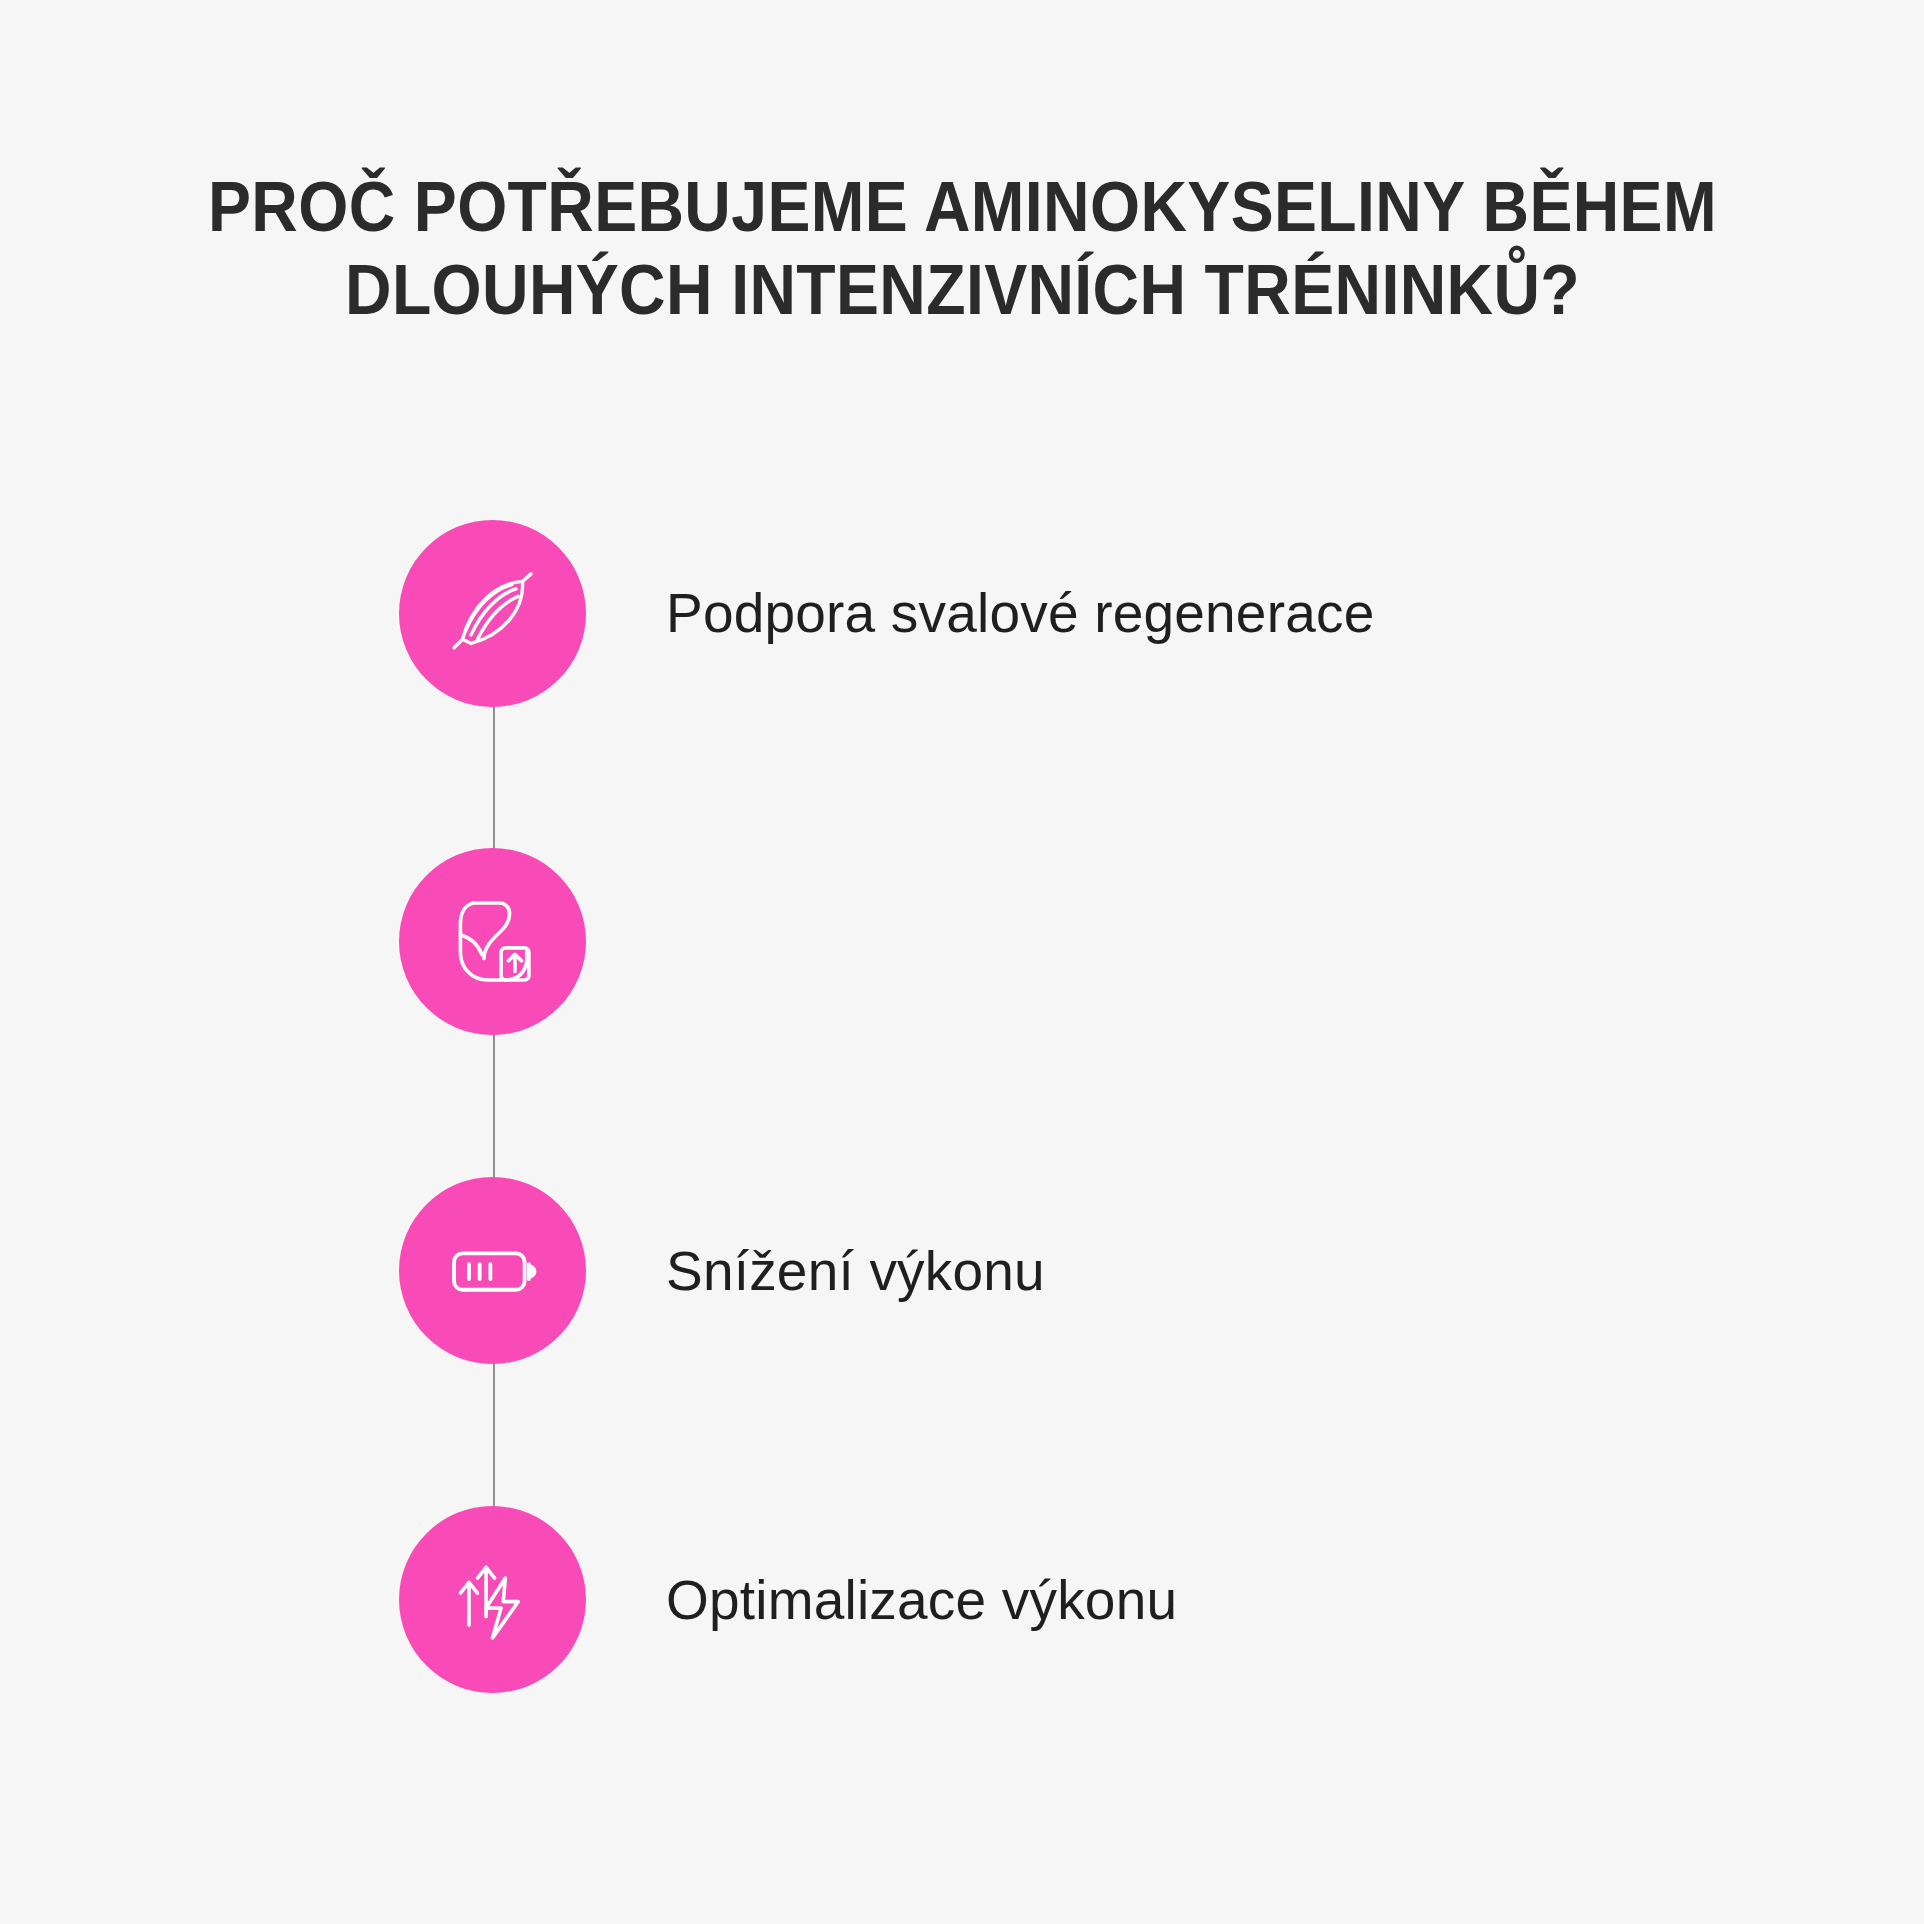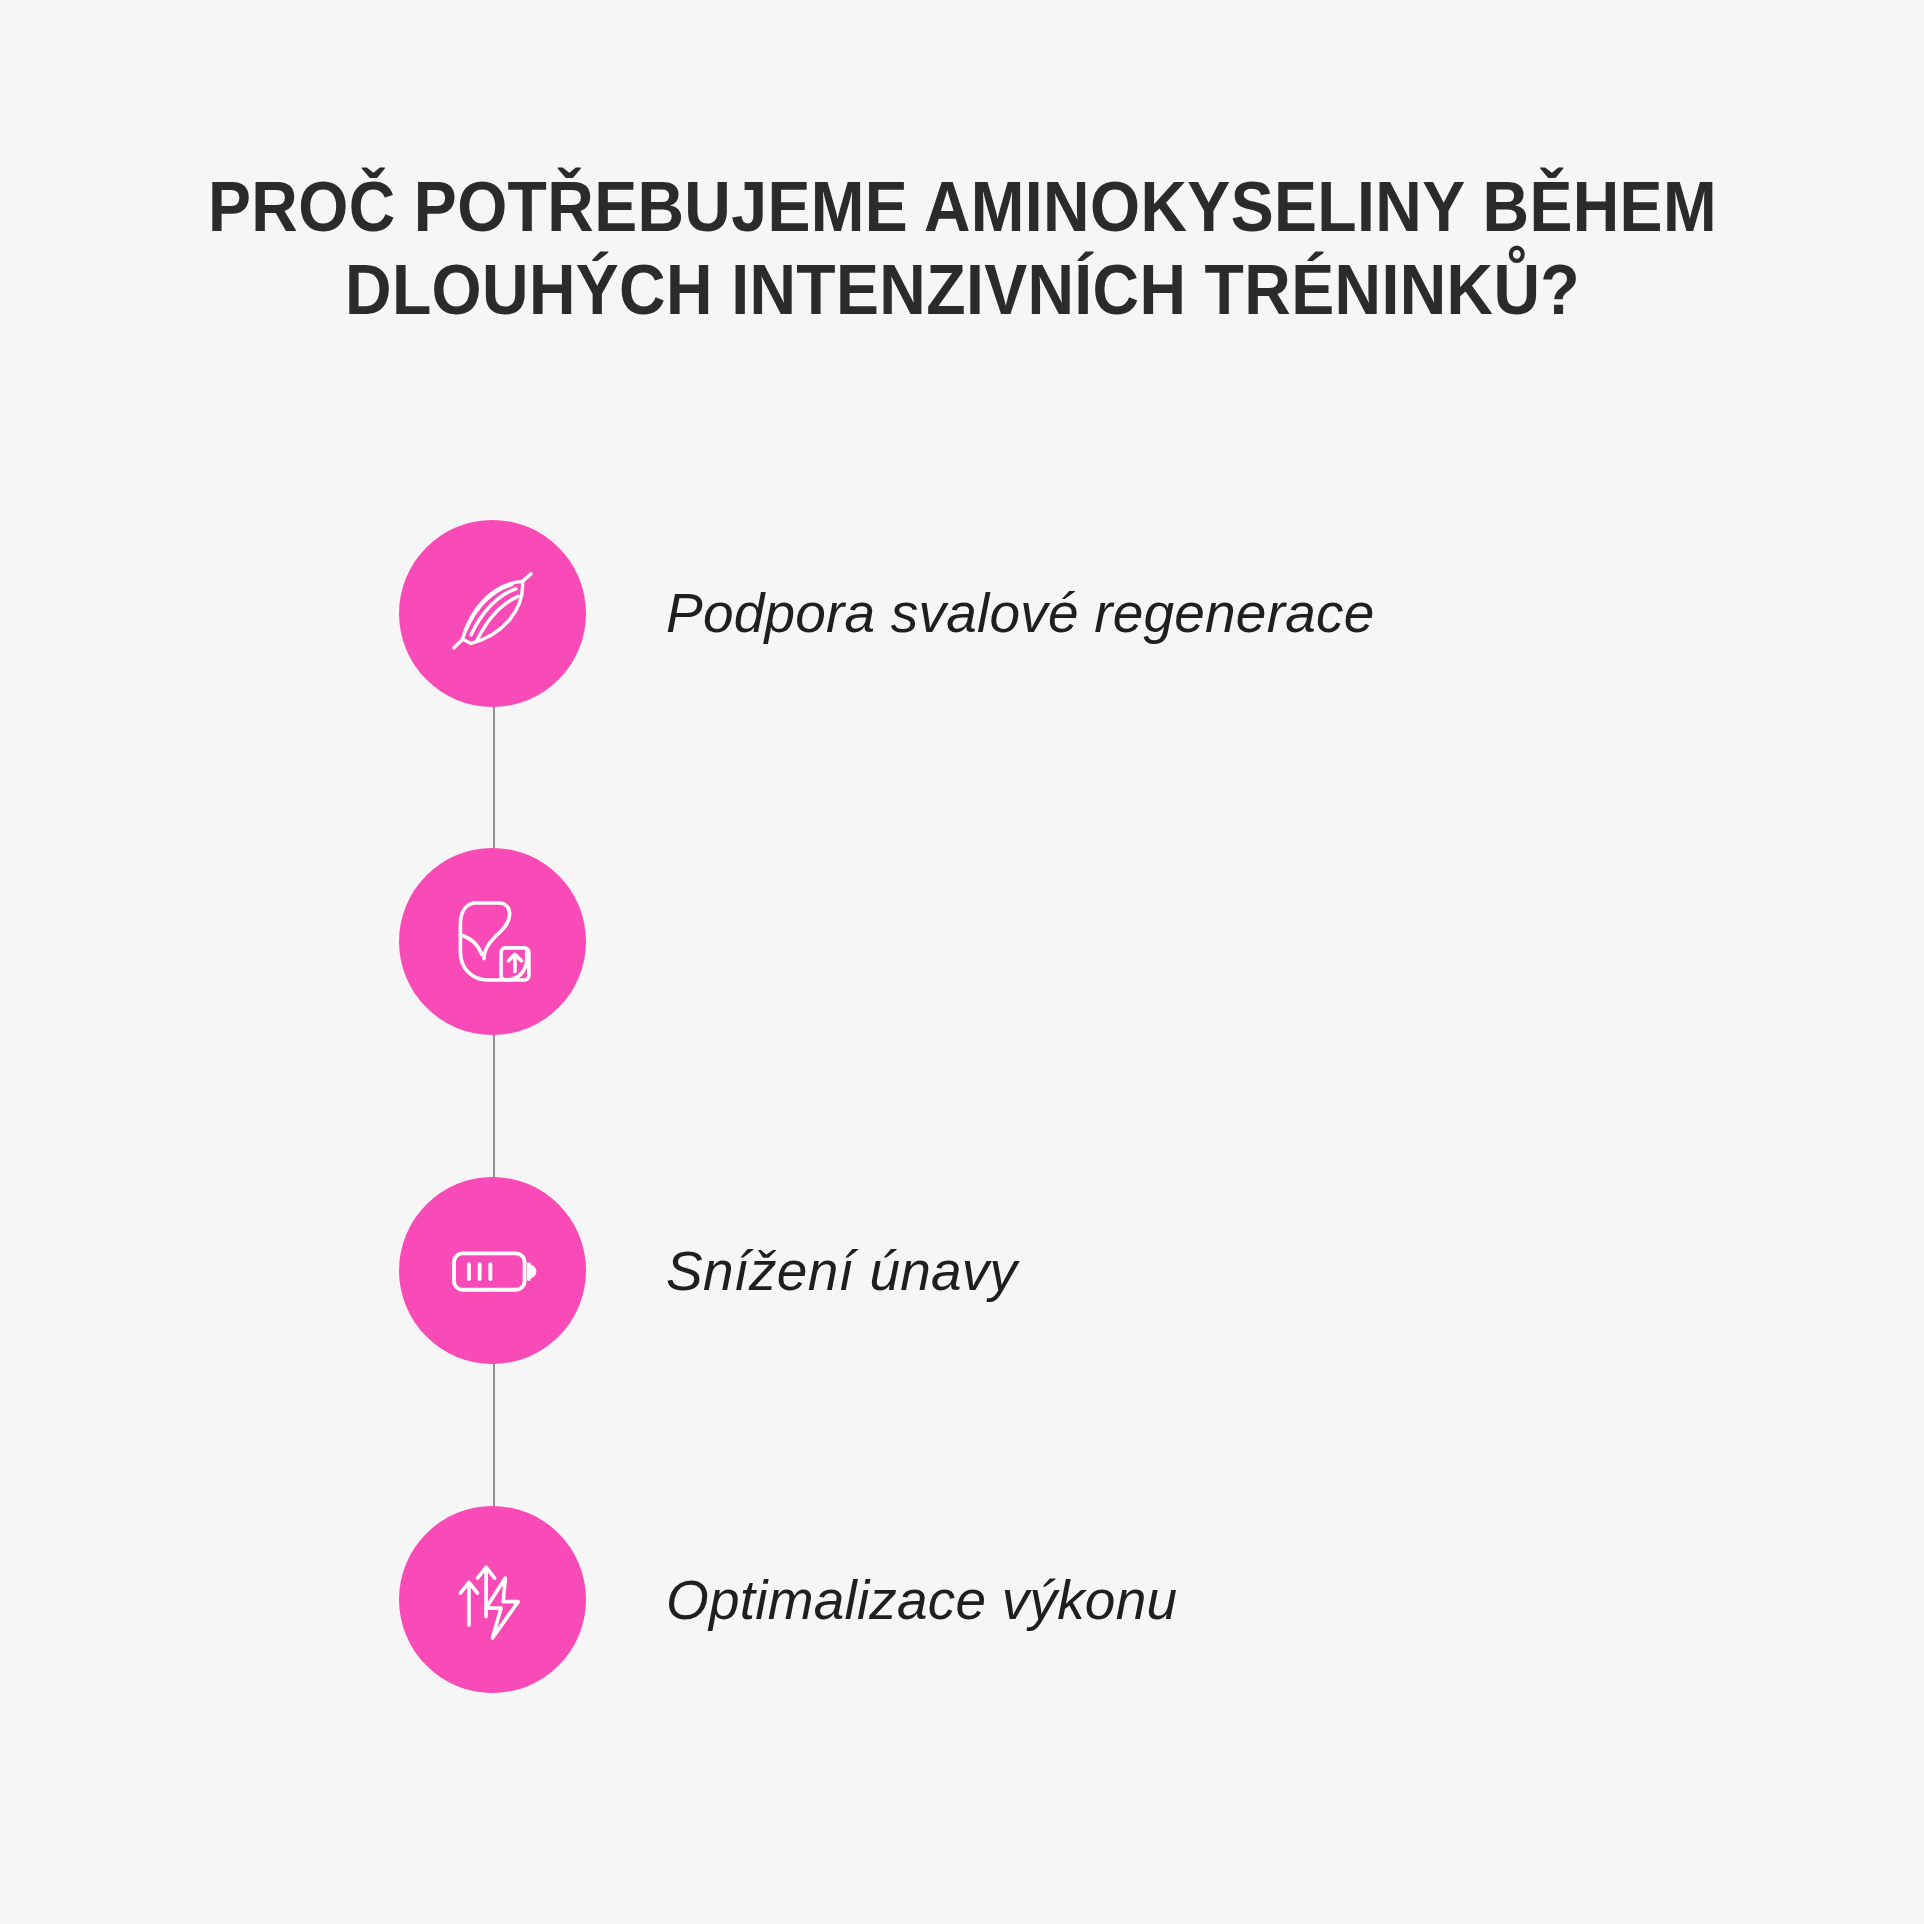--- a/index.html
+++ b/index.html
@@ -96,21 +96,20 @@
     display: block;
   }
 
   .item-label {
     margin-left: 80px;
     font-size: 55px;
     color: #1f1f1f;
     letter-spacing: 0.2px;
     white-space: nowrap;
     font-family: "Liberation Sans", sans-serif;
-    font-style: italic;
   }
   .item-1 .item-label { margin-left: 93px; }
   .item-2 .item-label { margin-left: 80px; }
 </style>
 </head>
 <body>
 
 <div class="poster">
 
   <div class="title-block">
@@ -157,21 +156,21 @@
       <div class="badge">
         <span>
           <svg viewBox="0 0 100 100" fill="none" stroke="#ffffff" stroke-width="3.6" stroke-linecap="round" stroke-linejoin="round">
             <rect x="14" y="34" width="66" height="34" rx="8"></rect>
             <path d="M84 44 L84 58 C89 57 91 54 91 51 C91 48 89 45 84 44 Z" fill="#ffffff" stroke="none"></path>
             <path d="M84 44 L84 58"></path>
             <path d="M28 44 L28 58 M38 44 L38 58 M48 44 L48 58"></path>
           </svg>
         </span>
       </div>
-      <div class="item-label">Snížení únavy</div>
+      <div class="item-label">Snížení výkonu</div>
     </div>
 
     <div class="item item-3">
       <div class="badge">
         <span>
           <svg viewBox="0 0 100 100" fill="none" stroke="#ffffff" stroke-width="3.4" stroke-linecap="round" stroke-linejoin="round">
             <path d="M28 74 L28 34 M28 34 L20 44 M28 34 L36 44"></path>
             <path d="M44 66 L44 20 M44 20 L36 30 M44 20 L52 30"></path>
             <path d="M62 30 L44 58 L58 58 L50 86 L74 52 L60 52 Z"></path>
           </svg>

